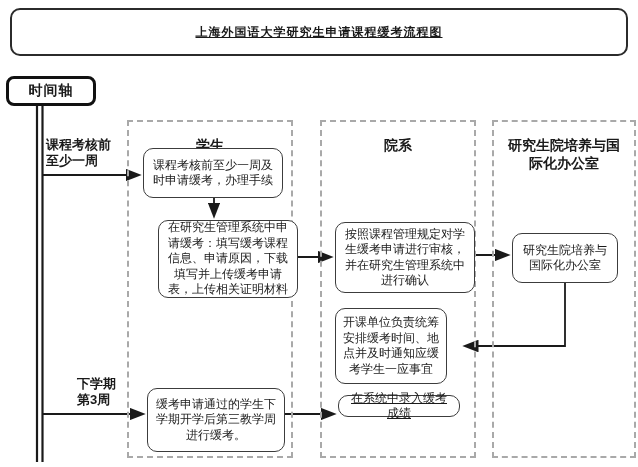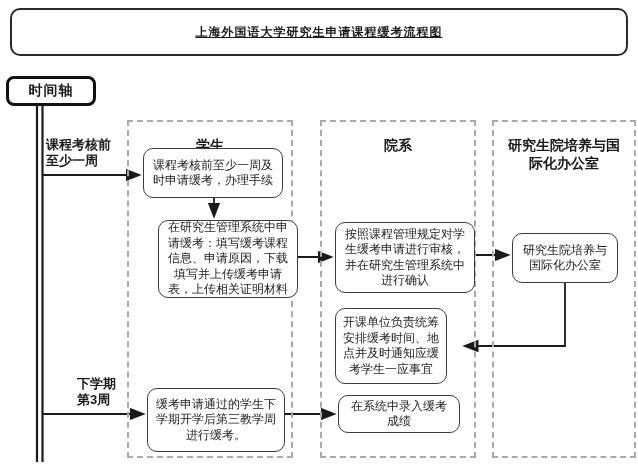--- a/index.html
+++ b/index.html
@@ -40,21 +40,21 @@
     border:1.6px solid #3c3c3c;border-radius:10px;background:#fff;
     display:flex;align-items:center;justify-content:center;
     text-align:center;font-size:12px;line-height:15.5px;
     padding:2px 7px;
   }
   .node-s1{left:143px;top:148px;width:140px;height:50px;}
   .node-s2{left:158px;top:220px;width:140px;height:78px;}
   .node-s3{left:147px;top:388px;width:138px;height:64px;}
   .node-d1{left:335px;top:222px;width:140px;height:71px;}
   .node-d2{left:335px;top:308px;width:112px;height:76px;}
-  .node-d3{left:338px;top:395px;width:122px;height:38px;}
+  .node-d3{left:338px;top:395px;width:122px;height:22px;text-decoration:underline;}
   .node-g1{left:512px;top:233px;width:106px;height:50px;}
   .milestone{
     position:absolute;font-size:13px;font-weight:bold;line-height:16px;
   }
   .milestone-1{left:46px;top:137px;width:72px;}
   .milestone-2{left:50px;top:376px;width:50px;margin-left:27px;}
   svg.connectors{position:absolute;left:0;top:0;}
 </style>
 </head>
 <body>

